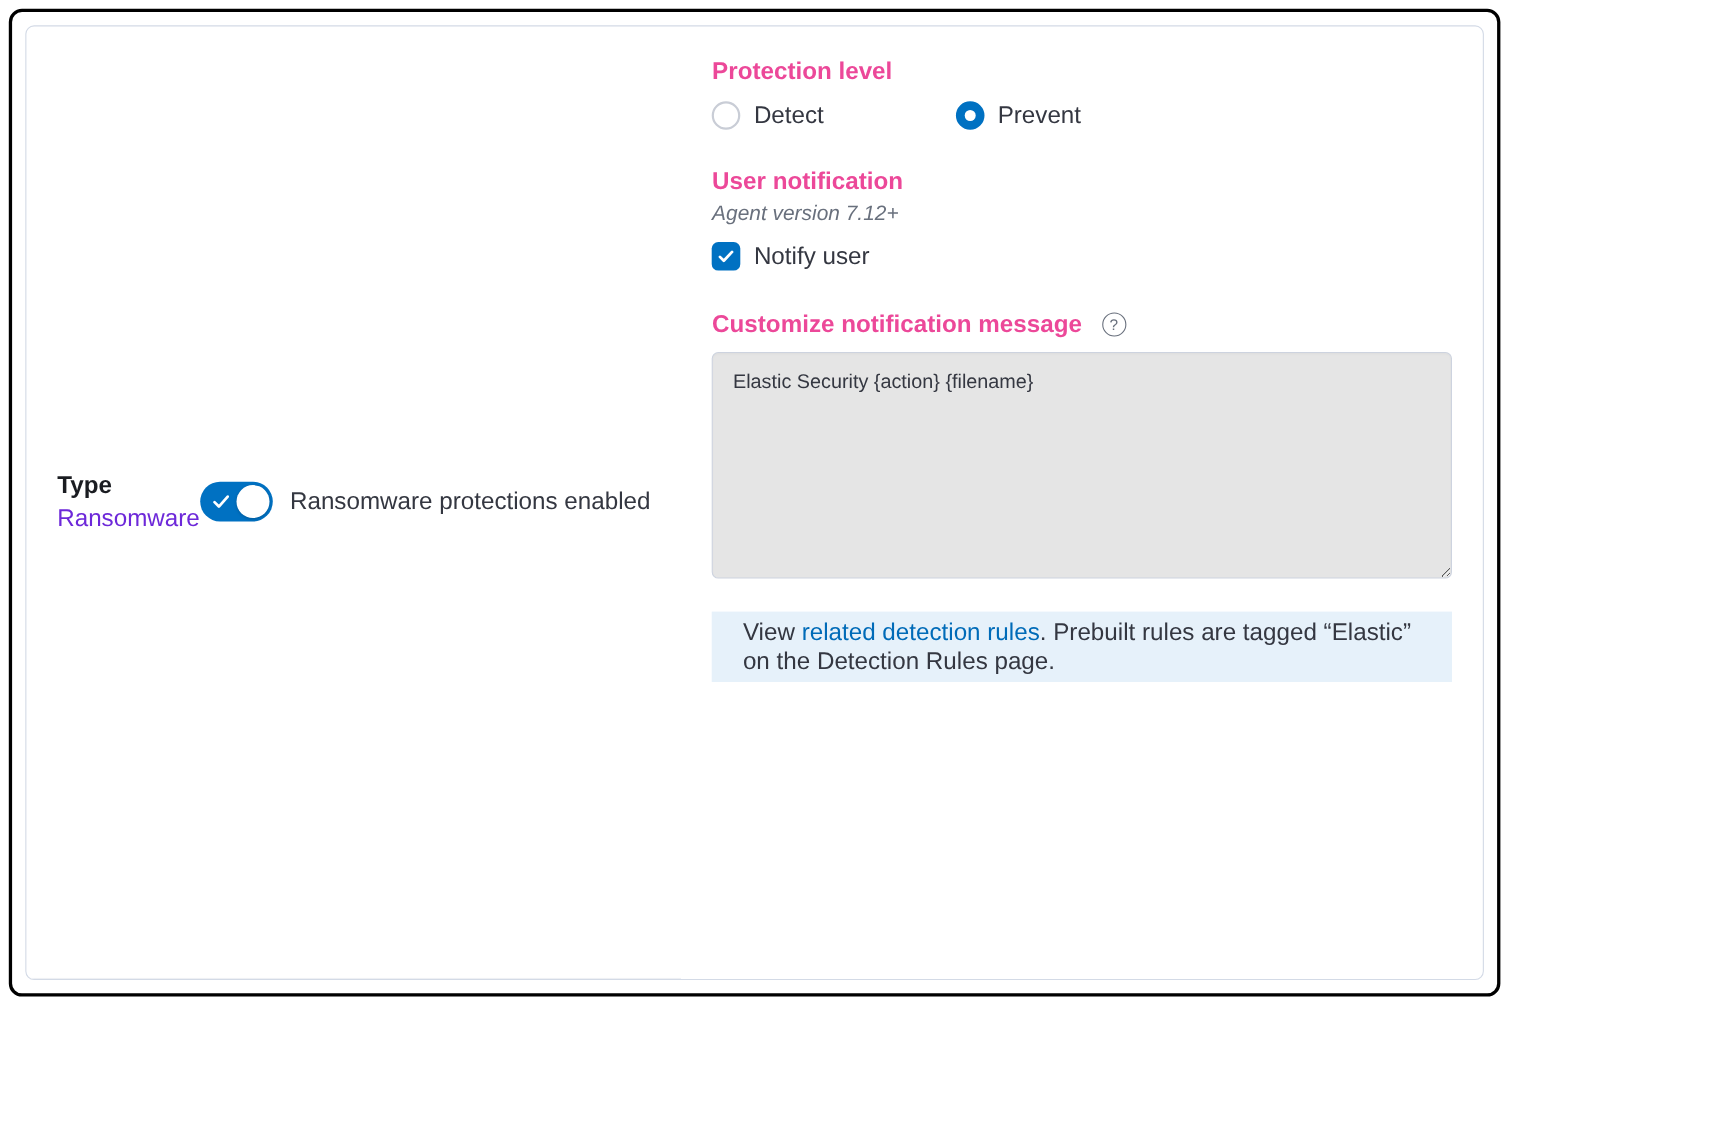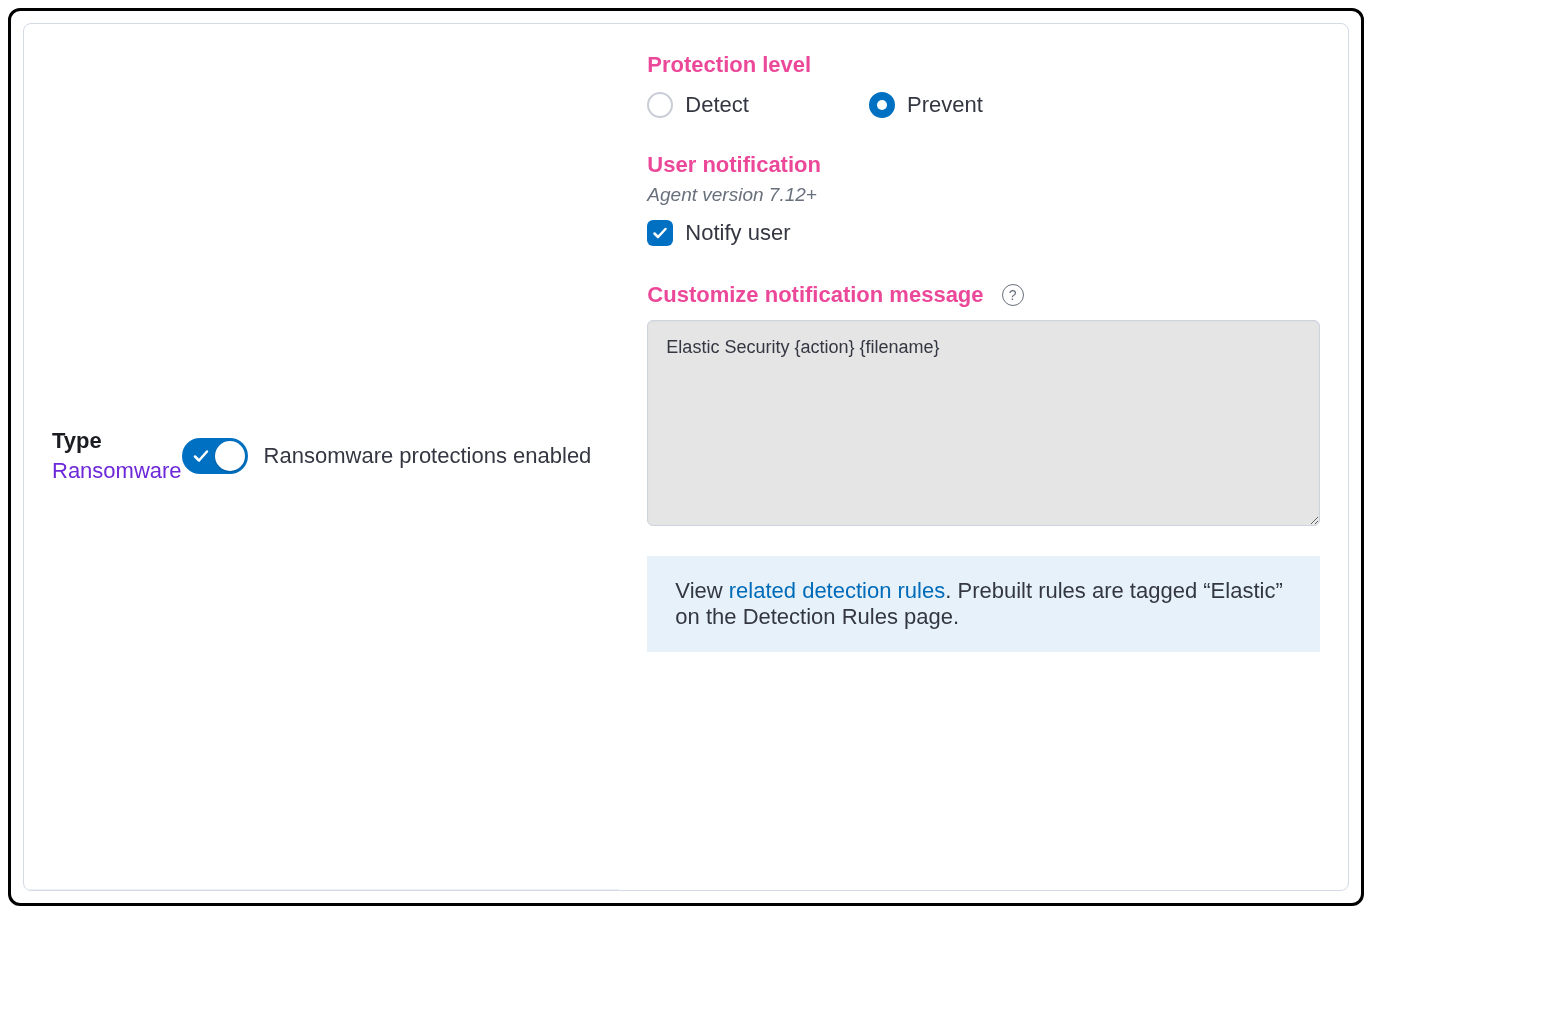--- a/index.html
+++ b/index.html
@@ -194,21 +194,21 @@
       padding: 16px 18px;
       font-size: 18px;
       font-family: inherit;
       color: #343741;
       resize: vertical;
       box-shadow: inset 0 1px 2px rgba(0,0,0,0.03);
     }
     .callout {
       margin-top: 30px;
       background: #e6f1fa;
-      padding: 22px 28px;
+      padding: 6px 28px;
       font-size: 22px;
       color: #343741;
     }
     .callout a {
       color: #006bb8;
       text-decoration: none;
     }
   </style>
 </head>
 <body>

